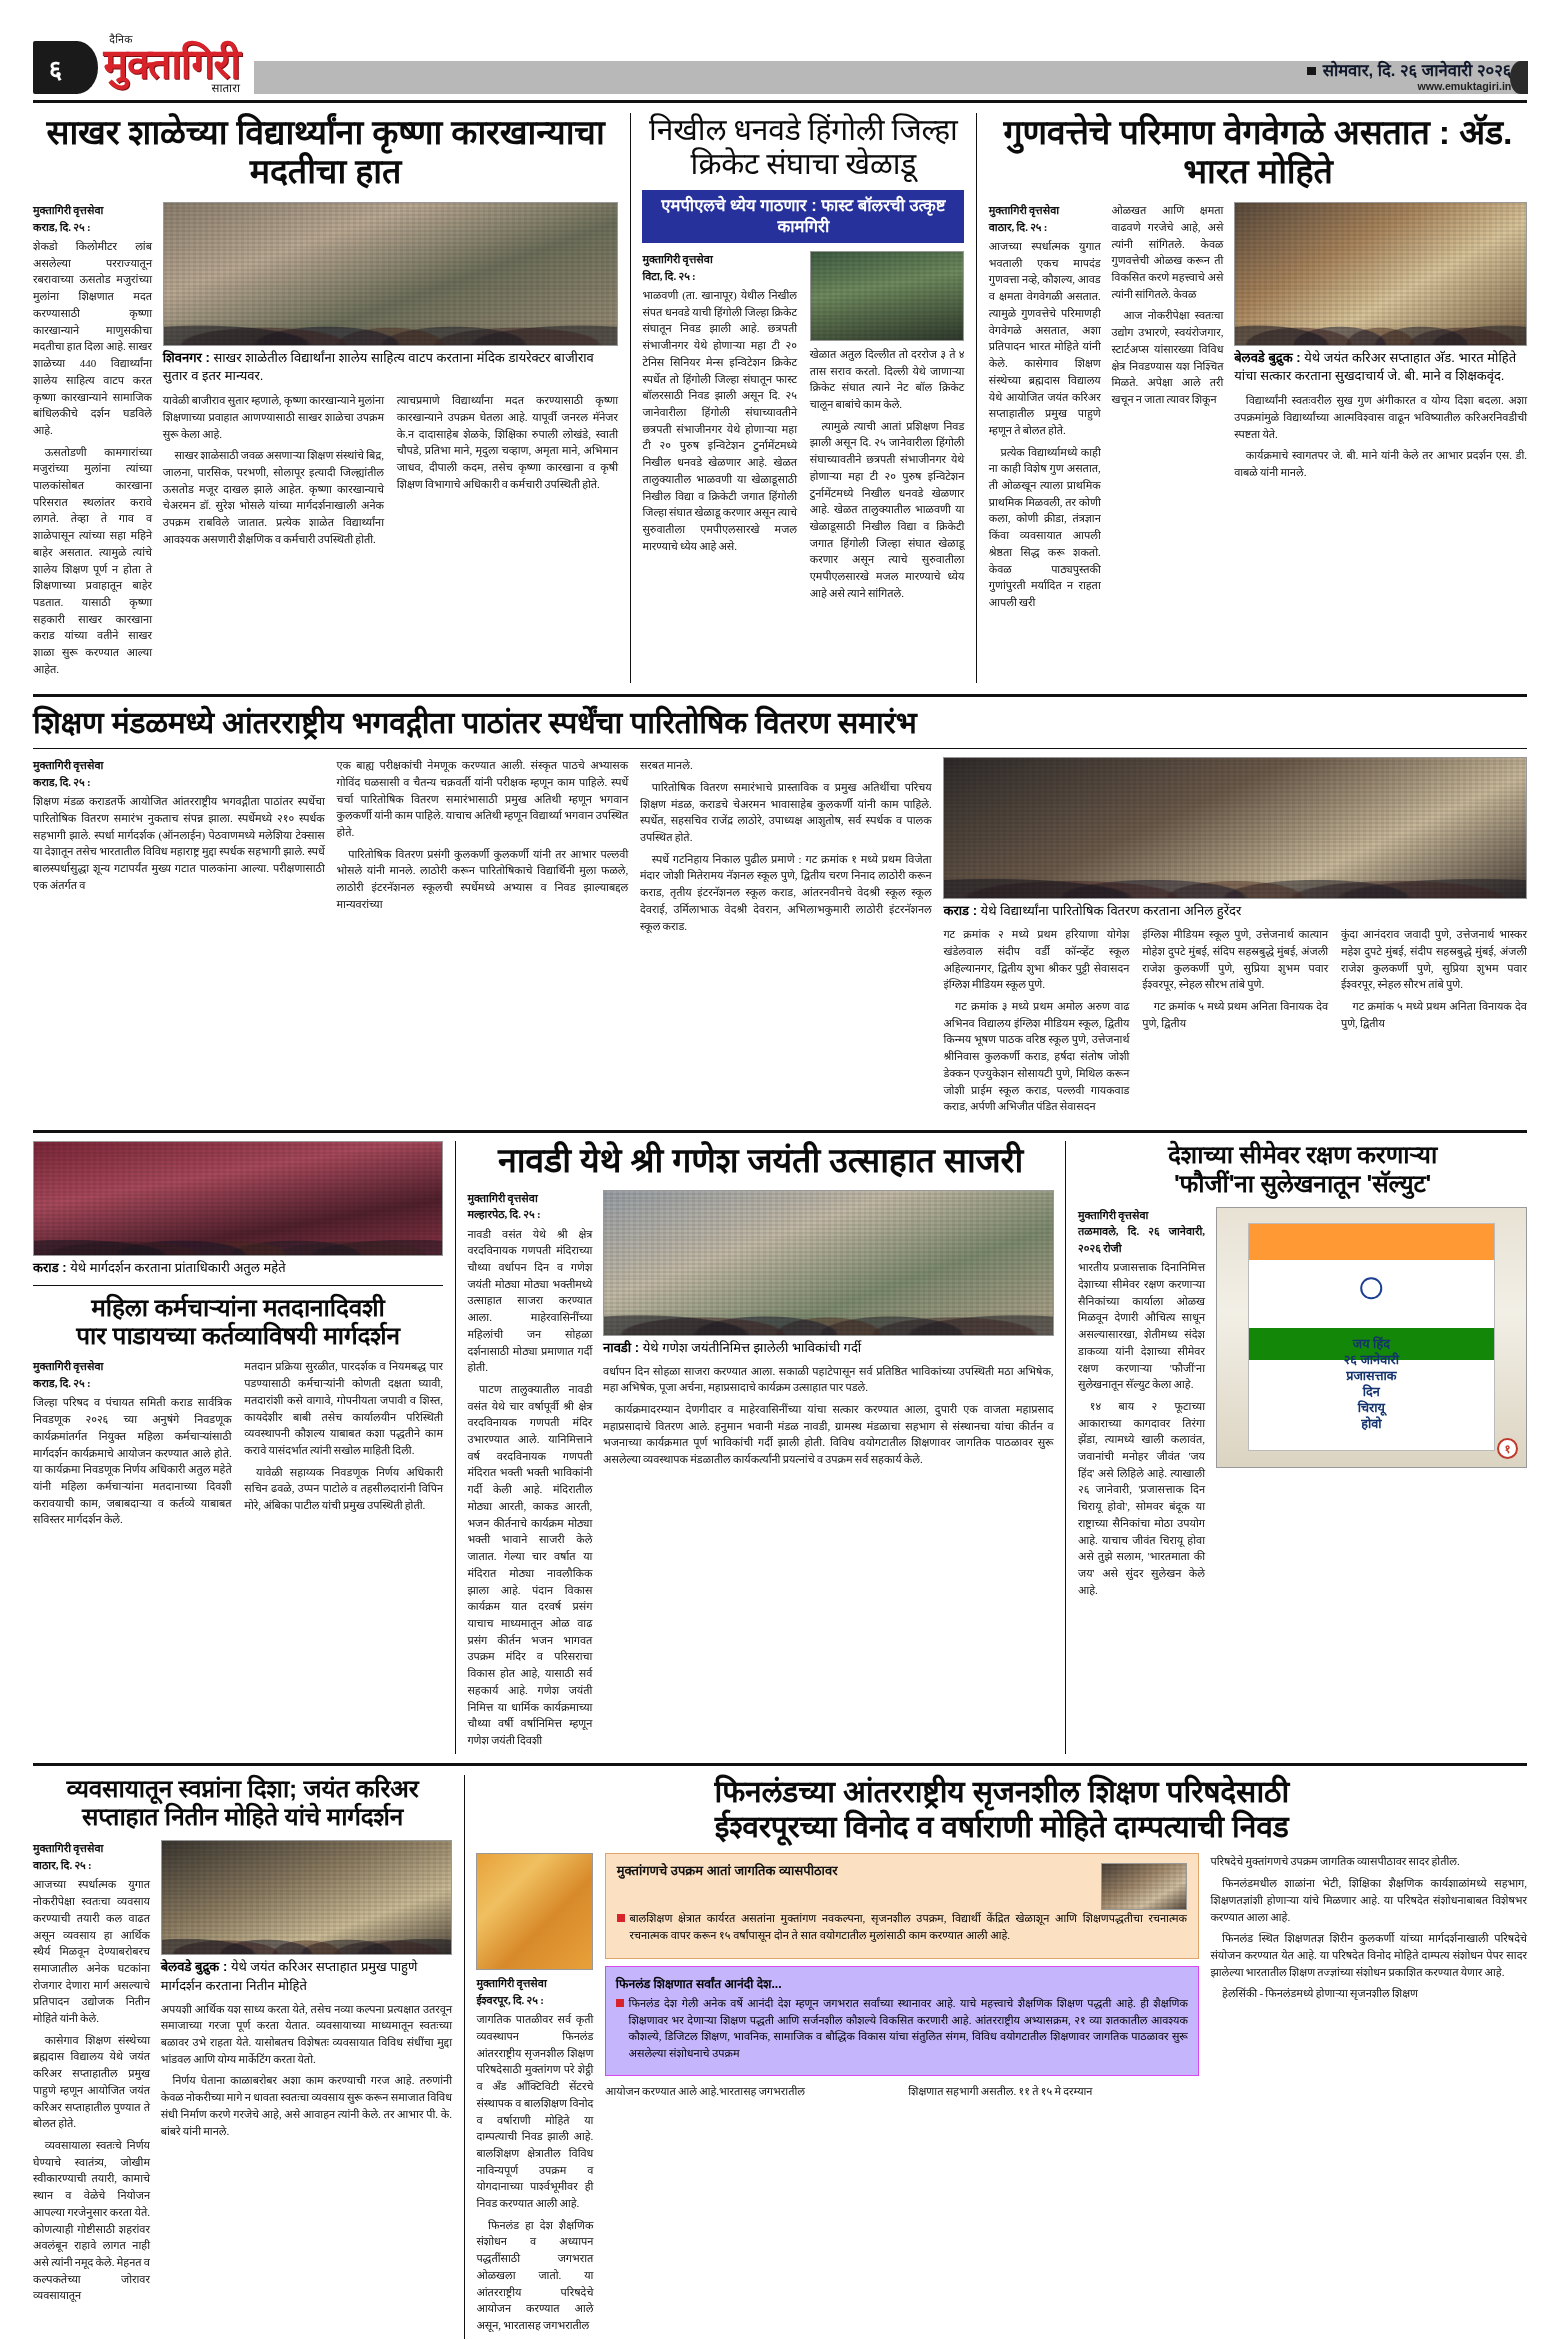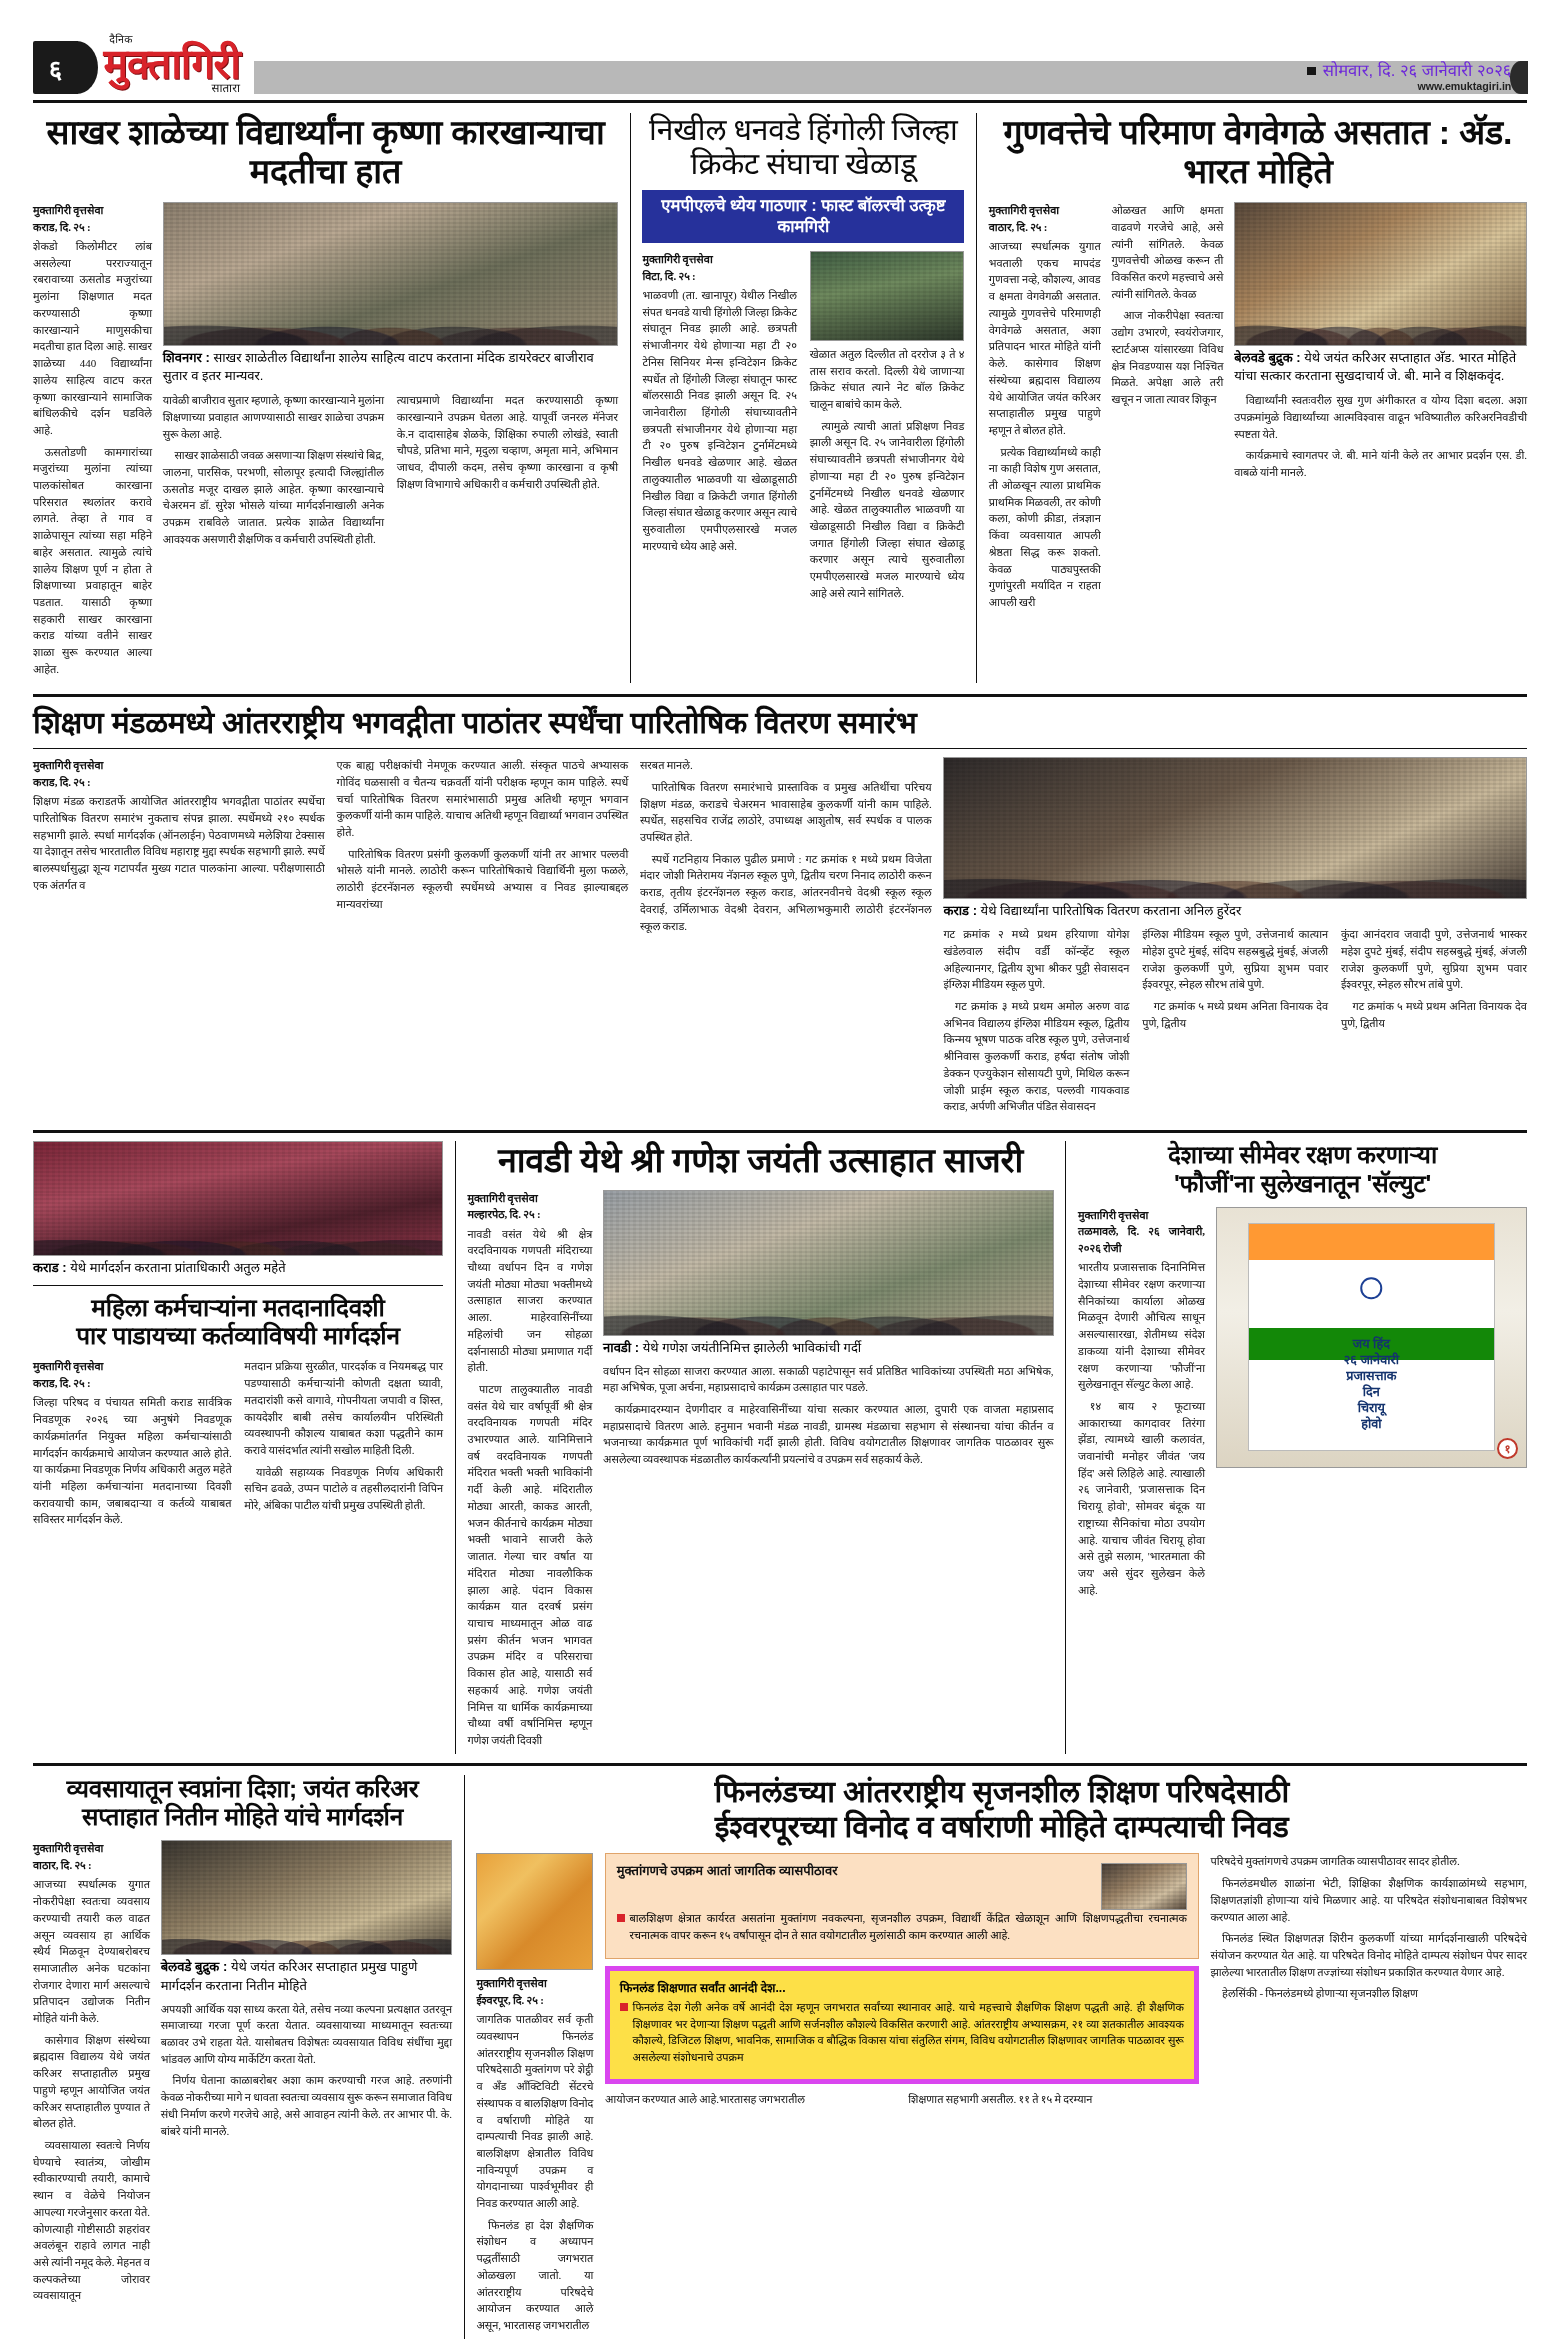--- a/index.html
+++ b/index.html
@@ -55,21 +55,21 @@
     padding-right: 15.6px;
     border-radius: 0 0 0 0;
   }
   .date-bar::after {
     content: ""; position: absolute; right: -1px; top: 0;
     width: 17.6px; height: 33px; background: #2b2b2b;
     border-radius: 60% 0 0 60% / 50% 0 0 50%;
   }
   .date-inner { display: flex; flex-direction: column; align-items: flex-end; }
   .date-line {
-    font-size: 16.6px; font-weight: normal; color: #6d28d9;
+    font-size: 16.6px; font-weight: bold; color: #0f172a;
     display: flex; align-items: center; gap: 6.8px; line-height: 1.1;
   }
   .date-bullet { width: 8.8px; height: 8.8px; background: #161616; display: inline-block; }
   .site-url { font-size: 10.7px; font-weight: bold; color: #222; line-height: 1.2; }
 
   .rule-thick { height: 2.9px; background: #111; margin-top: 5.9px; }
 
   
   .hl {
     font-weight: bold; color: #0b0b0b; text-align: center;
@@ -117,21 +117,21 @@
     font-size: 13px; font-weight: bold; color: #111;
     margin-bottom: 4.9px; line-height: 1.3;
   }
   .peach-li {
     font-size: 11px; line-height: 1.5; text-align: justify;
     font-family: "Liberation Serif", "DejaVu Serif", serif;
     display: flex; gap: 4.9px; margin-bottom: 5.9px;
   }
   .sq-red { width: 7.8px; height: 7.8px; background: #d8232a; flex: 0 0 7.8px; margin-top: 3.9px; }
   .green-box {
-    background: #fde047; border: 5px solid #d946ef; padding: 7.8px 9.8px; margin-top: 6.8px;
+    background: #c4b5fd; border: 1px solid #d946ef; padding: 7.8px 9.8px; margin-top: 6.8px;
   }
   .green-title { font-size: 12.2px; font-weight: bold; margin-bottom: 3.9px; }
 
   
   .ph-group { background: linear-gradient(160deg,#8c7f6e 0%,#b9a892 30%,#6d6f5a 60%,#9a8d76 100%); }
   .ph-award { background: linear-gradient(150deg,#5a4a3c 0%,#a8845c 35%,#d8c49a 60%,#7a6448 100%); }
   .ph-person{ background: linear-gradient(170deg,#3f5d43 0%,#6f8a5e 40%,#2f3a2c 100%); }
   .ph-stage { background: linear-gradient(155deg,#2e2a2a 0%,#6b5a4a 40%,#c8b89a 70%,#4a4038 100%); }
   .ph-hall  { background: linear-gradient(170deg,#7a2638 0%,#a8495c 35%,#50202c 70%,#8c3446 100%); }
   .ph-street{ background: linear-gradient(160deg,#9aa0a6 0%,#c2b9a6 35%,#7d8a6e 65%,#b0a48c 100%); }

